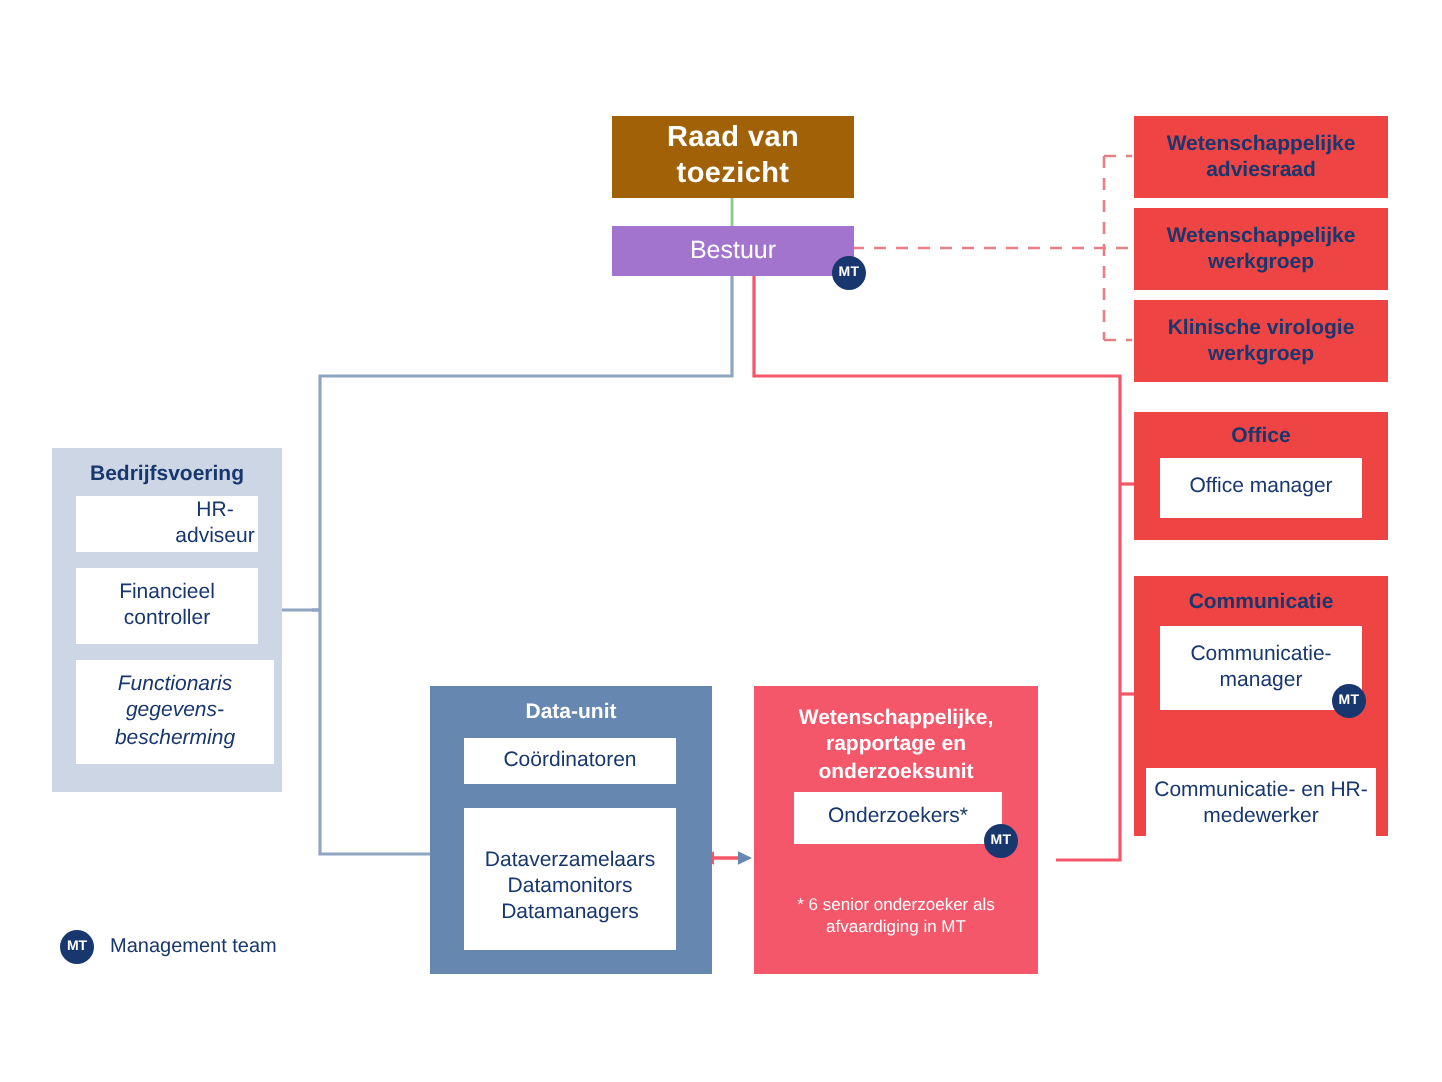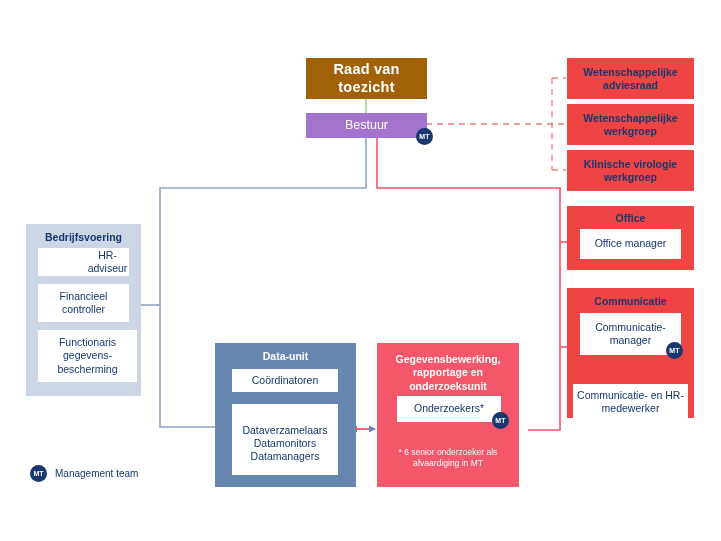--- a/index.html
+++ b/index.html
@@ -231,34 +231,34 @@
   <div class="node panel-pink" style="left:567px; top:288px; width:127px; height:130px;"></div>
   <div class="panel-title-pink" style="left:567px; top:293px; width:127px; height:16px;">Communicatie</div>
   <div class="white-card" style="left:580px; top:313px; width:101px; height:42px;">Communicatie-manager</div>
   <div class="mt-badge" style="left:666px; top:342px;">MT</div>
   <div class="white-card" style="left:573px; top:384px; width:115px; height:36px;">Communicatie- en HR-medewerker</div>
 
   <div class="node panel-blue" style="left:26px; top:224px; width:115px; height:172px;"></div>
   <div class="panel-title-blue" style="left:26px; top:229px; width:115px; height:16px;">Bedrijfsvoering</div>
   <div class="white-card" style="left:38px; top:248px; width:91px; height:28px;padding-left:48px;">HR-adviseur</div>
   <div class="white-card" style="left:38px; top:284px; width:91px; height:38px;">Financieel controller</div>
-  <div class="white-card" style="left:38px; top:330px; width:99px; height:52px;">Functionaris gegevens-bescherming</div>
+  <div class="white-card" style="left:38px; top:330px; width:99px; height:52px;font-style:italic;">Functionaris gegevens-bescherming</div>
 
   <div class="node panel-dataunit" style="left:215px; top:343px; width:141px; height:144px;"></div>
   <div class="panel-title-white" style="left:215px; top:348px; width:141px; height:16px;">Data-unit</div>
   <div class="white-card" style="left:232px; top:369px; width:106px; height:23px;">Coördinatoren</div>
   <div class="white-card" style="left:232px; top:404px; width:106px; height:71px;
               flex-direction:column; justify-content:space-around; padding:20px 0;">
     <span>Dataverzamelaars</span>
     <span>Datamonitors</span>
     <span>Datamanagers</span>
   </div>
 
   <div class="node panel-red" style="left:377px; top:343px; width:142px; height:144px;"></div>
-  <div class="panel-title-white-multi" style="left:381px; top:350px; width:134px; height:46px;">Gegevensbewerking, rapportage en onderzoeksunit</div>
+  <div class="panel-title-white-multi" style="left:381px; top:350px; width:134px; height:46px;">Wetenschappelijke, rapportage en onderzoeksunit</div>
   <div class="white-card" style="left:397px; top:396px; width:104px; height:26px;">Onderzoekers*</div>
   <div class="mt-badge" style="left:492px; top:412px;">MT</div>
   <div class="footnote" style="left:385px; top:444px; width:126px; height:28px;">* 6 senior onderzoeker als afvaardiging in MT</div>
 
   <div class="legend" style="left:30px; top:465px;">
     <span class="legend-dot">MT</span>
     <span class="legend-label">Management team</span>
   </div>
 
 </div>

